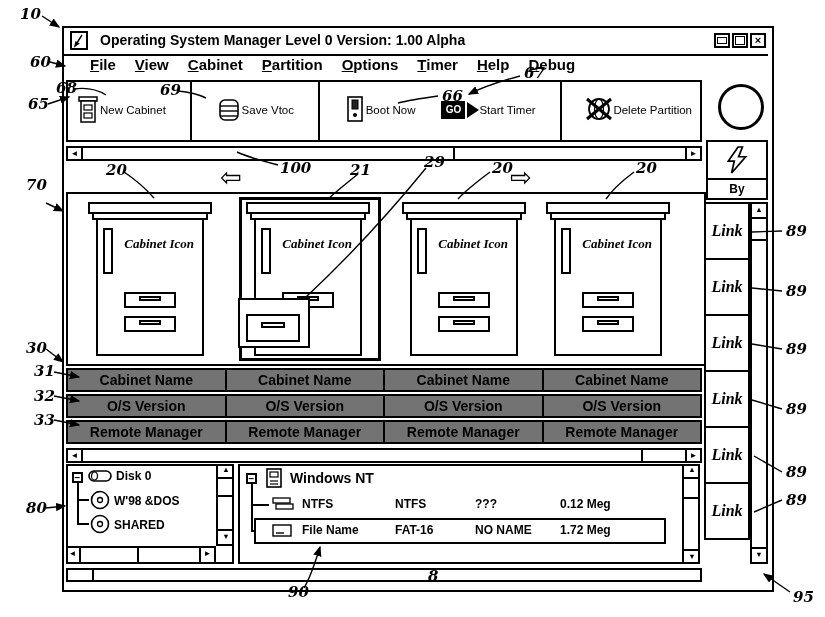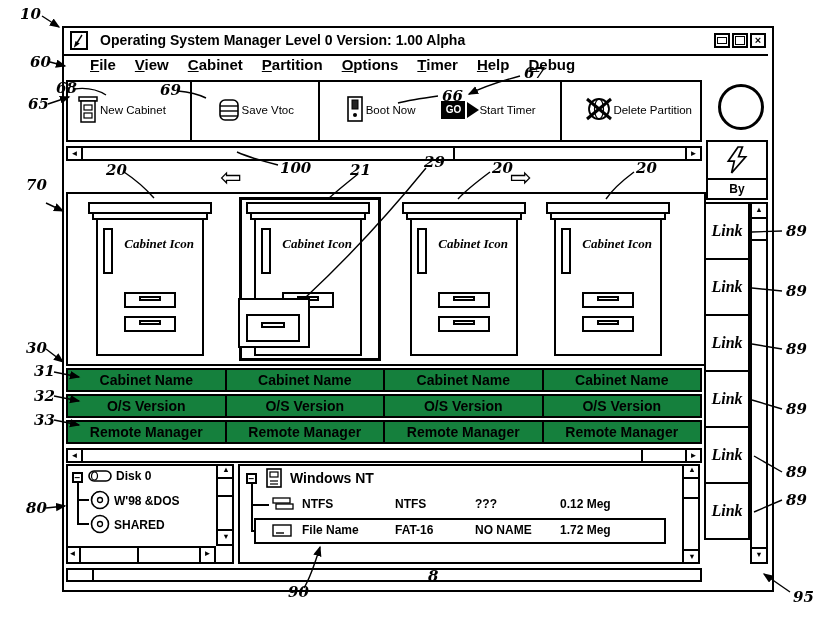--- a/index.html
+++ b/index.html
@@ -57,21 +57,21 @@
   .cab-label{position:absolute;left:16px;top:16px;width:80px;text-align:right;
              font:italic bold 13px "Liberation Serif",serif;line-height:15px}
   .cab-drawer{position:absolute;left:26px;top:72px;width:52px;height:16px;border:2px solid #000;box-sizing:border-box}
   .cab-drawer.d2{top:96px}
   .cab-handle{margin:2px auto 0;width:22px;height:5px;border:2px solid #000;box-sizing:border-box}
   .open-drawer{position:absolute;left:-6px;top:96px;width:72px;height:50px;border:2px solid #000;background:#fff;z-index:5;box-sizing:border-box}
   .od-front{position:absolute;left:6px;top:14px;width:54px;height:28px;border:2px solid #000;box-sizing:border-box}
   .od-handle{margin:6px auto 0;width:24px;height:6px;border:2px solid #000;box-sizing:border-box}
   
   .grid-row{position:absolute;left:2px;width:636px;height:24px;display:flex}
-  .grid-cell{flex:1;border:2px solid #000;margin-left:-2px;background:#15803d;font-weight:bold;font-size:14px;
+  .grid-cell{flex:1;border:2px solid #000;margin-left:-2px;background:#737373;font-weight:bold;font-size:14px;
              text-align:center;line-height:21px;box-sizing:border-box}
   .grid-cell:first-child{margin-left:0}
   
   .panel{position:absolute;border:2px solid #000;background:#fff;overflow:hidden;box-sizing:border-box}
   .treelabel{position:absolute;font-weight:bold;font-size:12px;white-space:nowrap}
   .minusbox{position:absolute;width:11px;height:11px;border:2px solid #000;box-sizing:border-box;
             display:flex;align-items:center;justify-content:center;font-size:10px;line-height:1;font-weight:bold}
   .tl-v{position:absolute;border-left:2px solid #000}
   .tl-h{position:absolute;border-top:2px solid #000}
   .selbox{position:absolute;border:2px solid #000;background:#fff;box-sizing:border-box}

